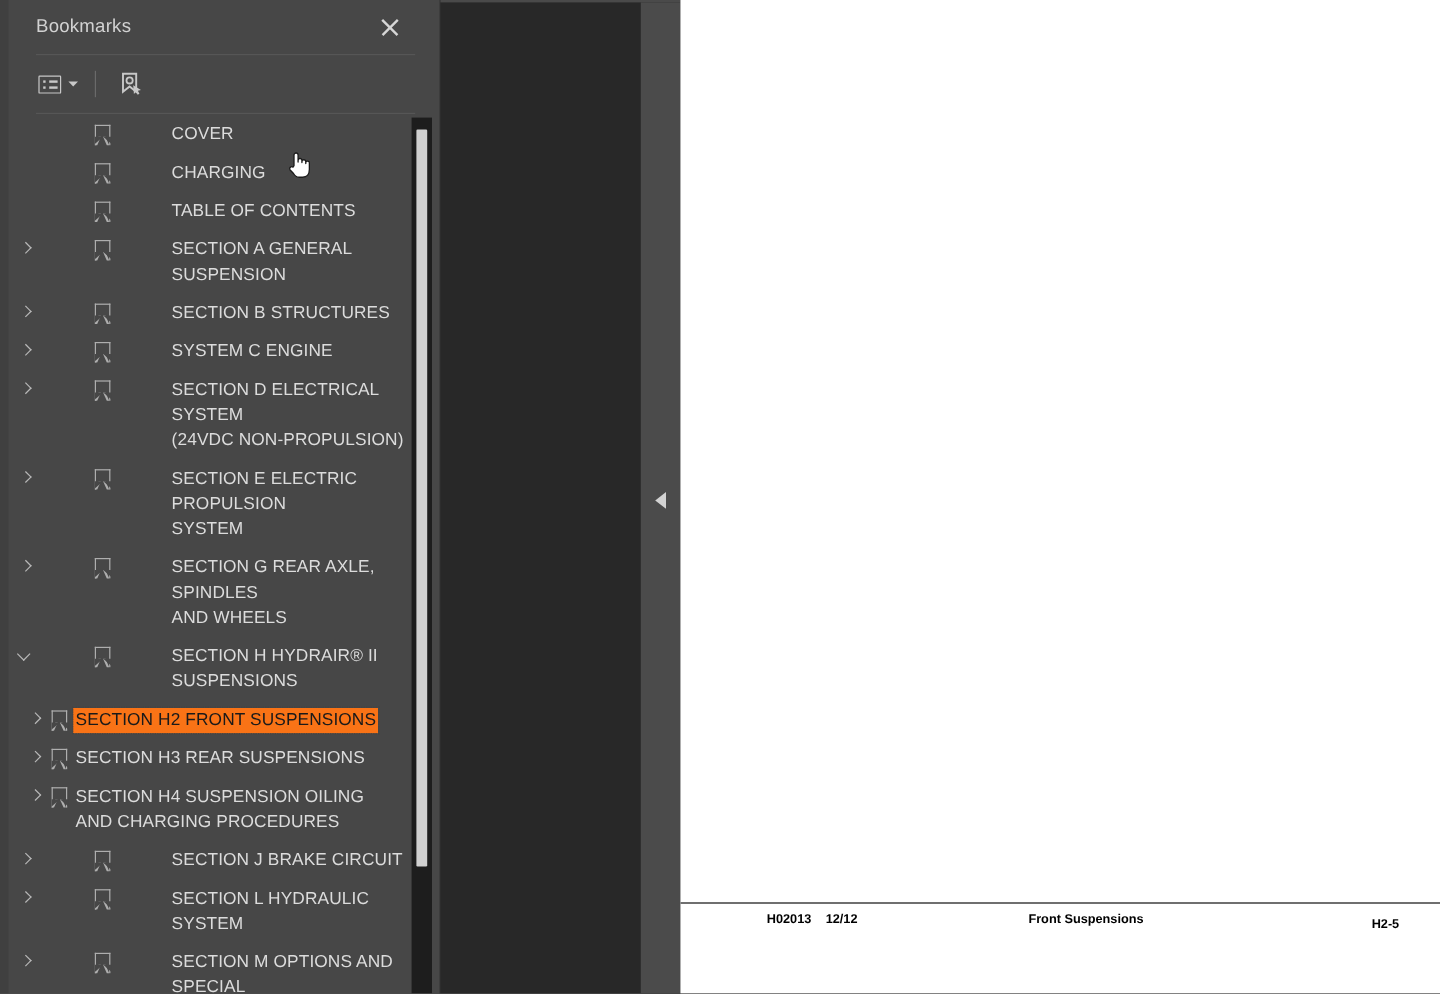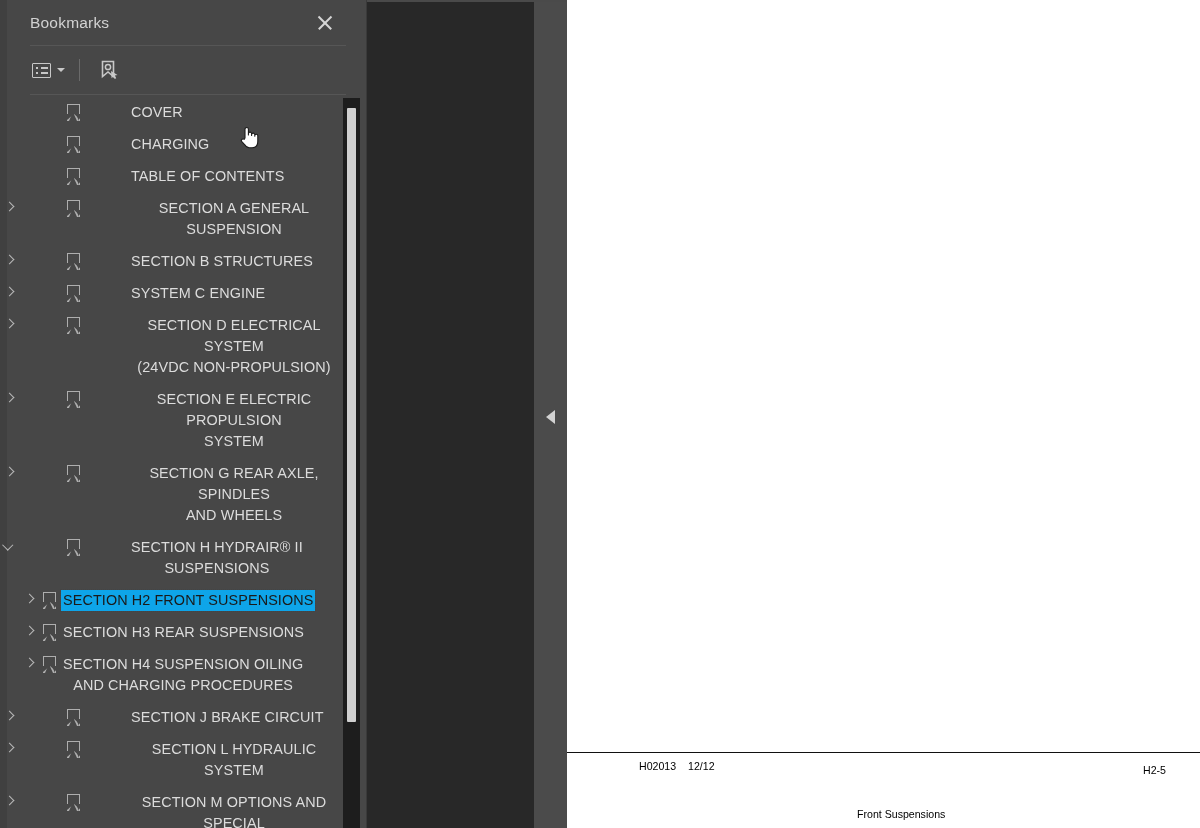--- a/index.html
+++ b/index.html
@@ -2,21 +2,21 @@
 <html><head>
 <meta charset="utf-8">
 <style>
   * { box-sizing: border-box; margin: 0; padding: 0; }
   html, body {
     width: 1200px; height: 828px;
     overflow: hidden;
     background: #2b2b2b;
     font-family: "Liberation Sans", sans-serif;
   }
-  #app { position: relative; width: 1200px; height: 828px; display: flex; text-align: center; }
+  #app { position: relative; width: 1200px; height: 828px; display: flex; }
 
   
   .sidebar {
     position: relative;
     width: 367px; height: 828px;
     background: #474747;
     border-right: 1px solid #3a3a3a;
     flex: 0 0 367px;
     overflow: hidden;
   }
@@ -99,24 +99,24 @@
     position: absolute; bottom: 0px; width: 1.5px; height: 7px; background: #aeaeae;
   }
   .bm-ico .nub-l { left: 2.5px; transform: skewX(-24deg); transform-origin: bottom; }
   .bm-ico .nub-r { right: 2.5px; transform: skewX(24deg); transform-origin: bottom; }
 
   .bm-label {
     color: #dcdcdc; font-size: 14.4px; line-height: 21px;
     letter-spacing: .1px; white-space: pre-line;
   }
   .bm-row.indent1 { padding-left: 20px; }
-  .bm-row.root    { padding-left: 0; gap: 44px; }
+  .bm-row.root    { padding-left: 12px; gap: 44px; }
 
   .bm-row.selected .bm-label {
-    background: #0ea5e9;
+    background: #f97316;
     color: #1a1a1a;
     outline: 1px dotted #444;
     padding: 0 2px;
     margin-left: -2px;
   }
 
   
   .sb-scroll-track {
     position: absolute; right: 6px; top: 98px;
     width: 17px; height: 730px; background: #1d1d1d;
@@ -165,23 +165,24 @@
 
   
   .pg-footer {
     position: absolute; left: 0; bottom: 50px; width: 100%;
     border-top: 1.1px solid #111;
     padding-top: 7px;
   }
   .pg-footer-inner {
     position: relative; height: 18px;
     font-size: 10.6px;
+    font-weight: bold;
   }
   .ft-left   { position: absolute; left: 72px;  top: 0; }
-  .ft-center { position: absolute; left: 290px; top: 0; margin-top: 48px; }
+  .ft-center { position: absolute; left: 290px; top: 0; }
   .ft-right  { position: absolute; right: 34px; top: 4px; }
   .ft-left span + span { margin-left: 9px; }
 </style>
 </head>
 <body>
 
 <div id="app">
 
   <aside class="sidebar">
     <div class="sb-edge-left"></div>

